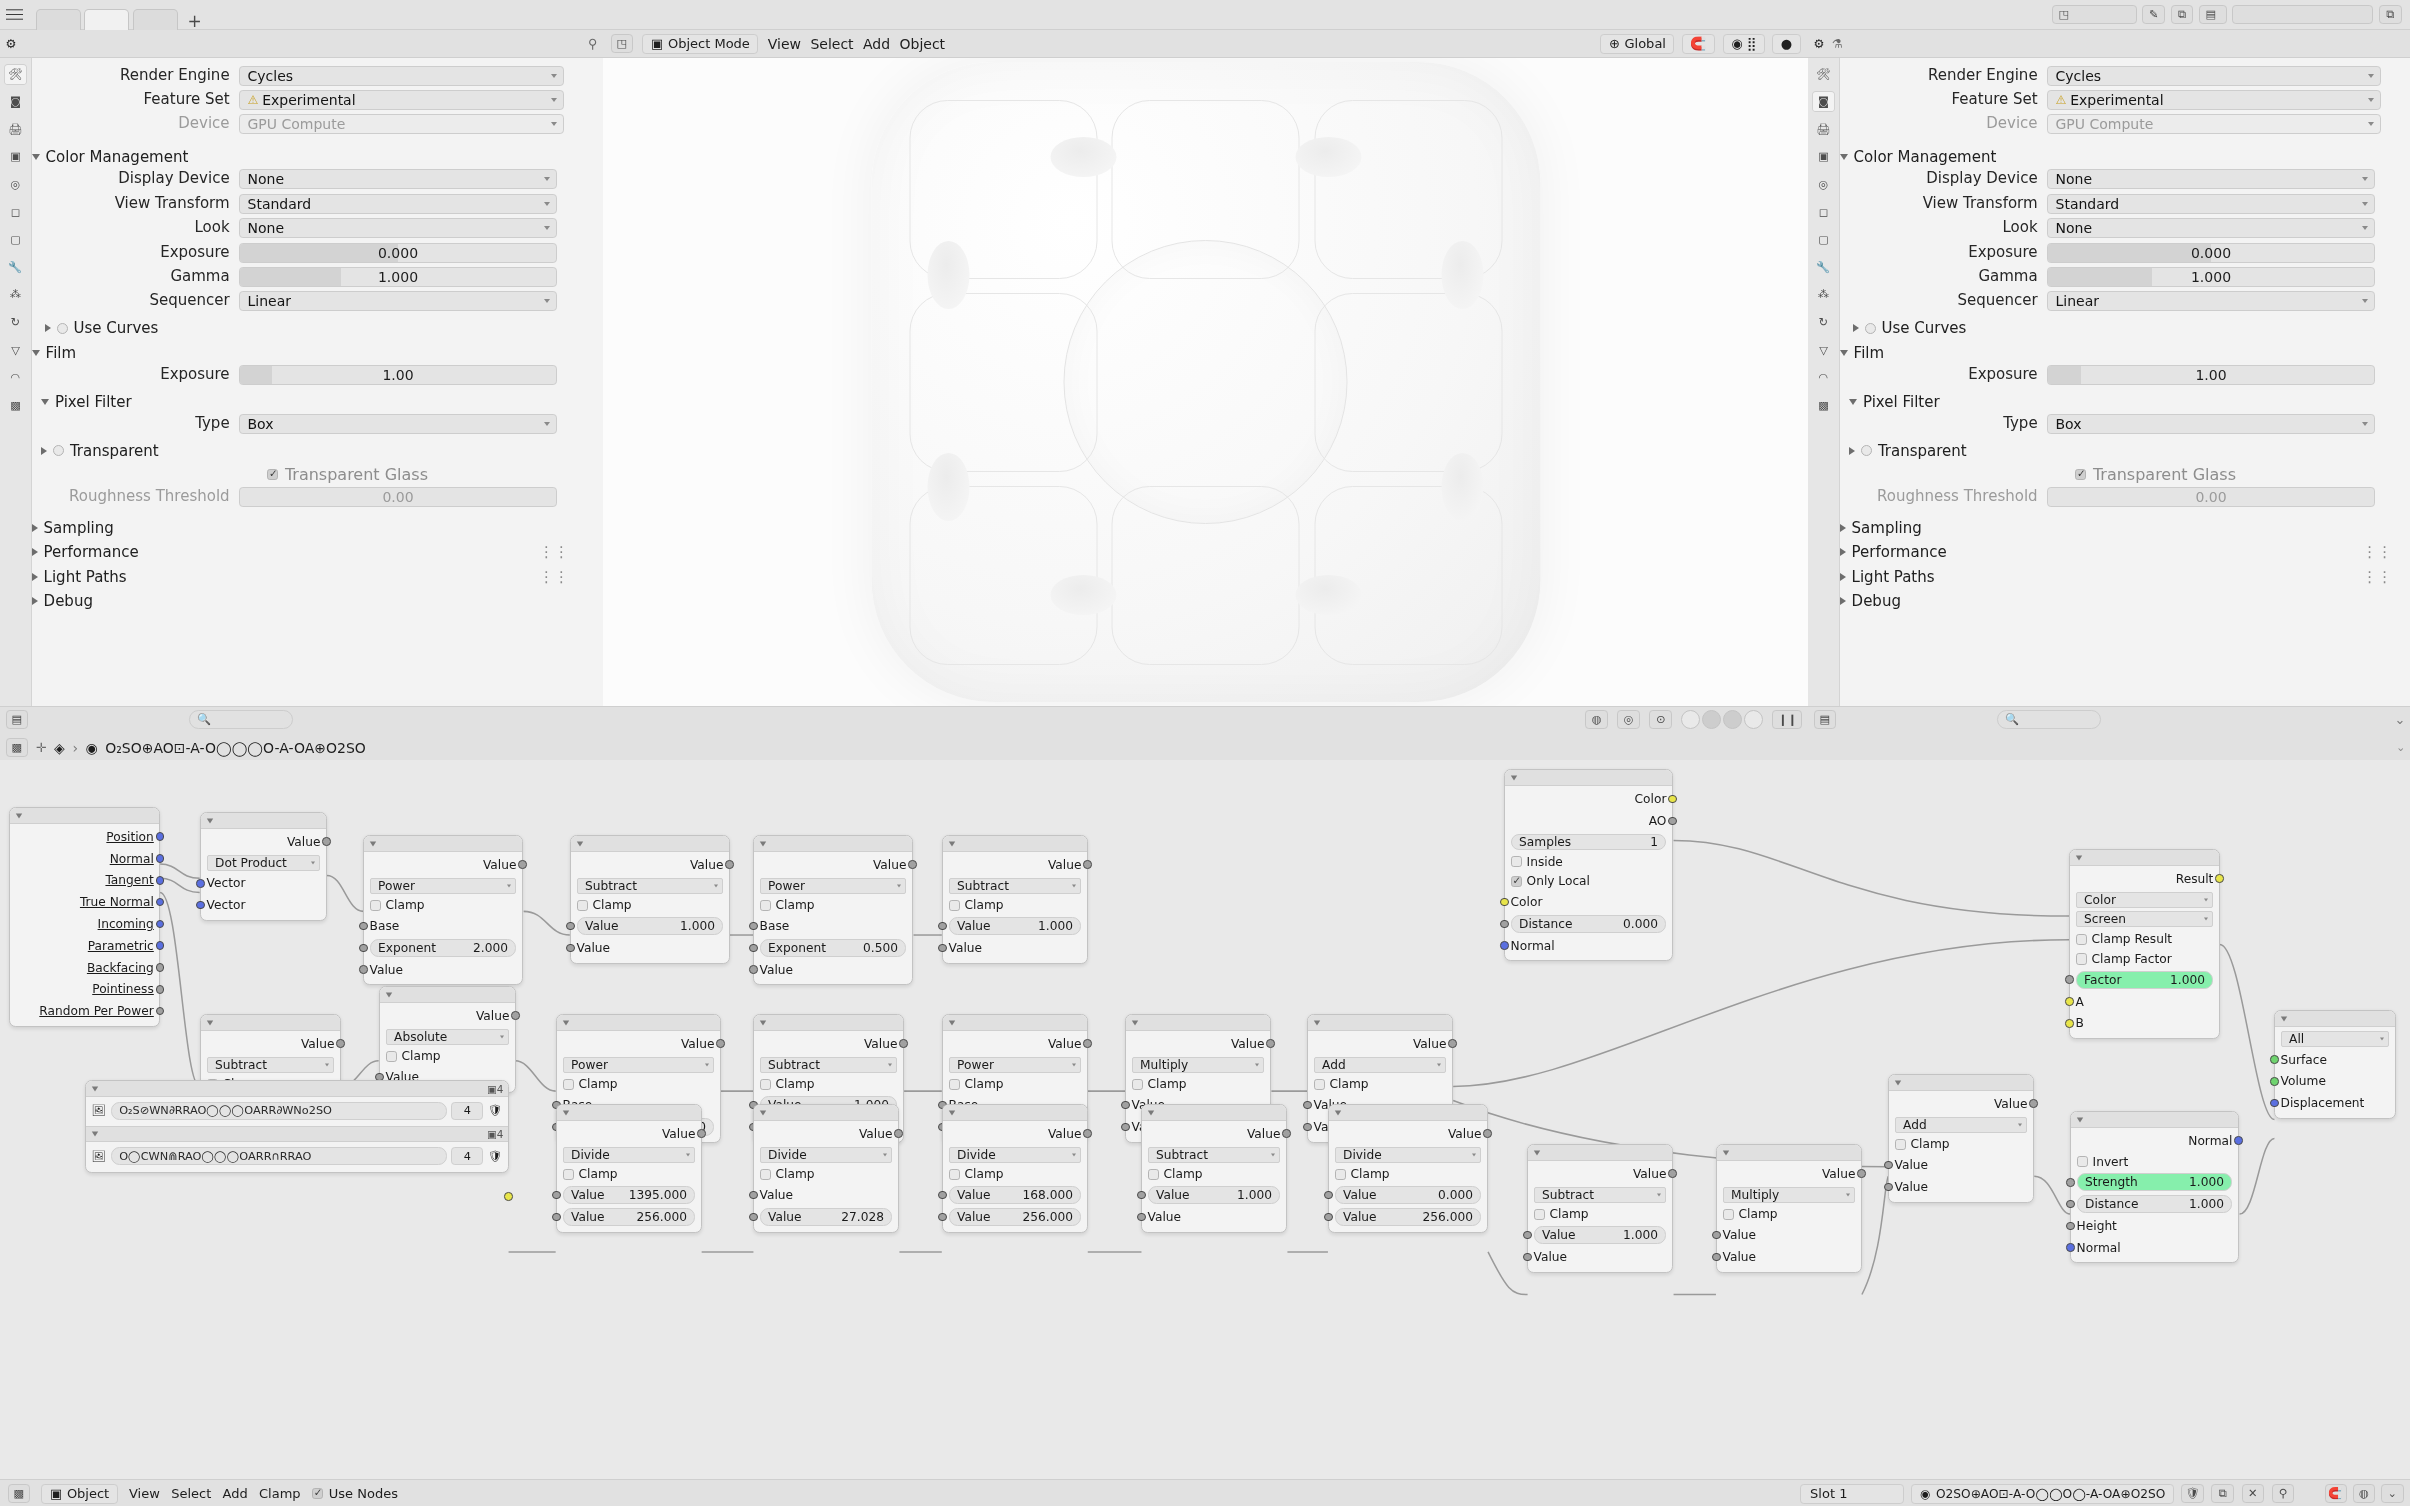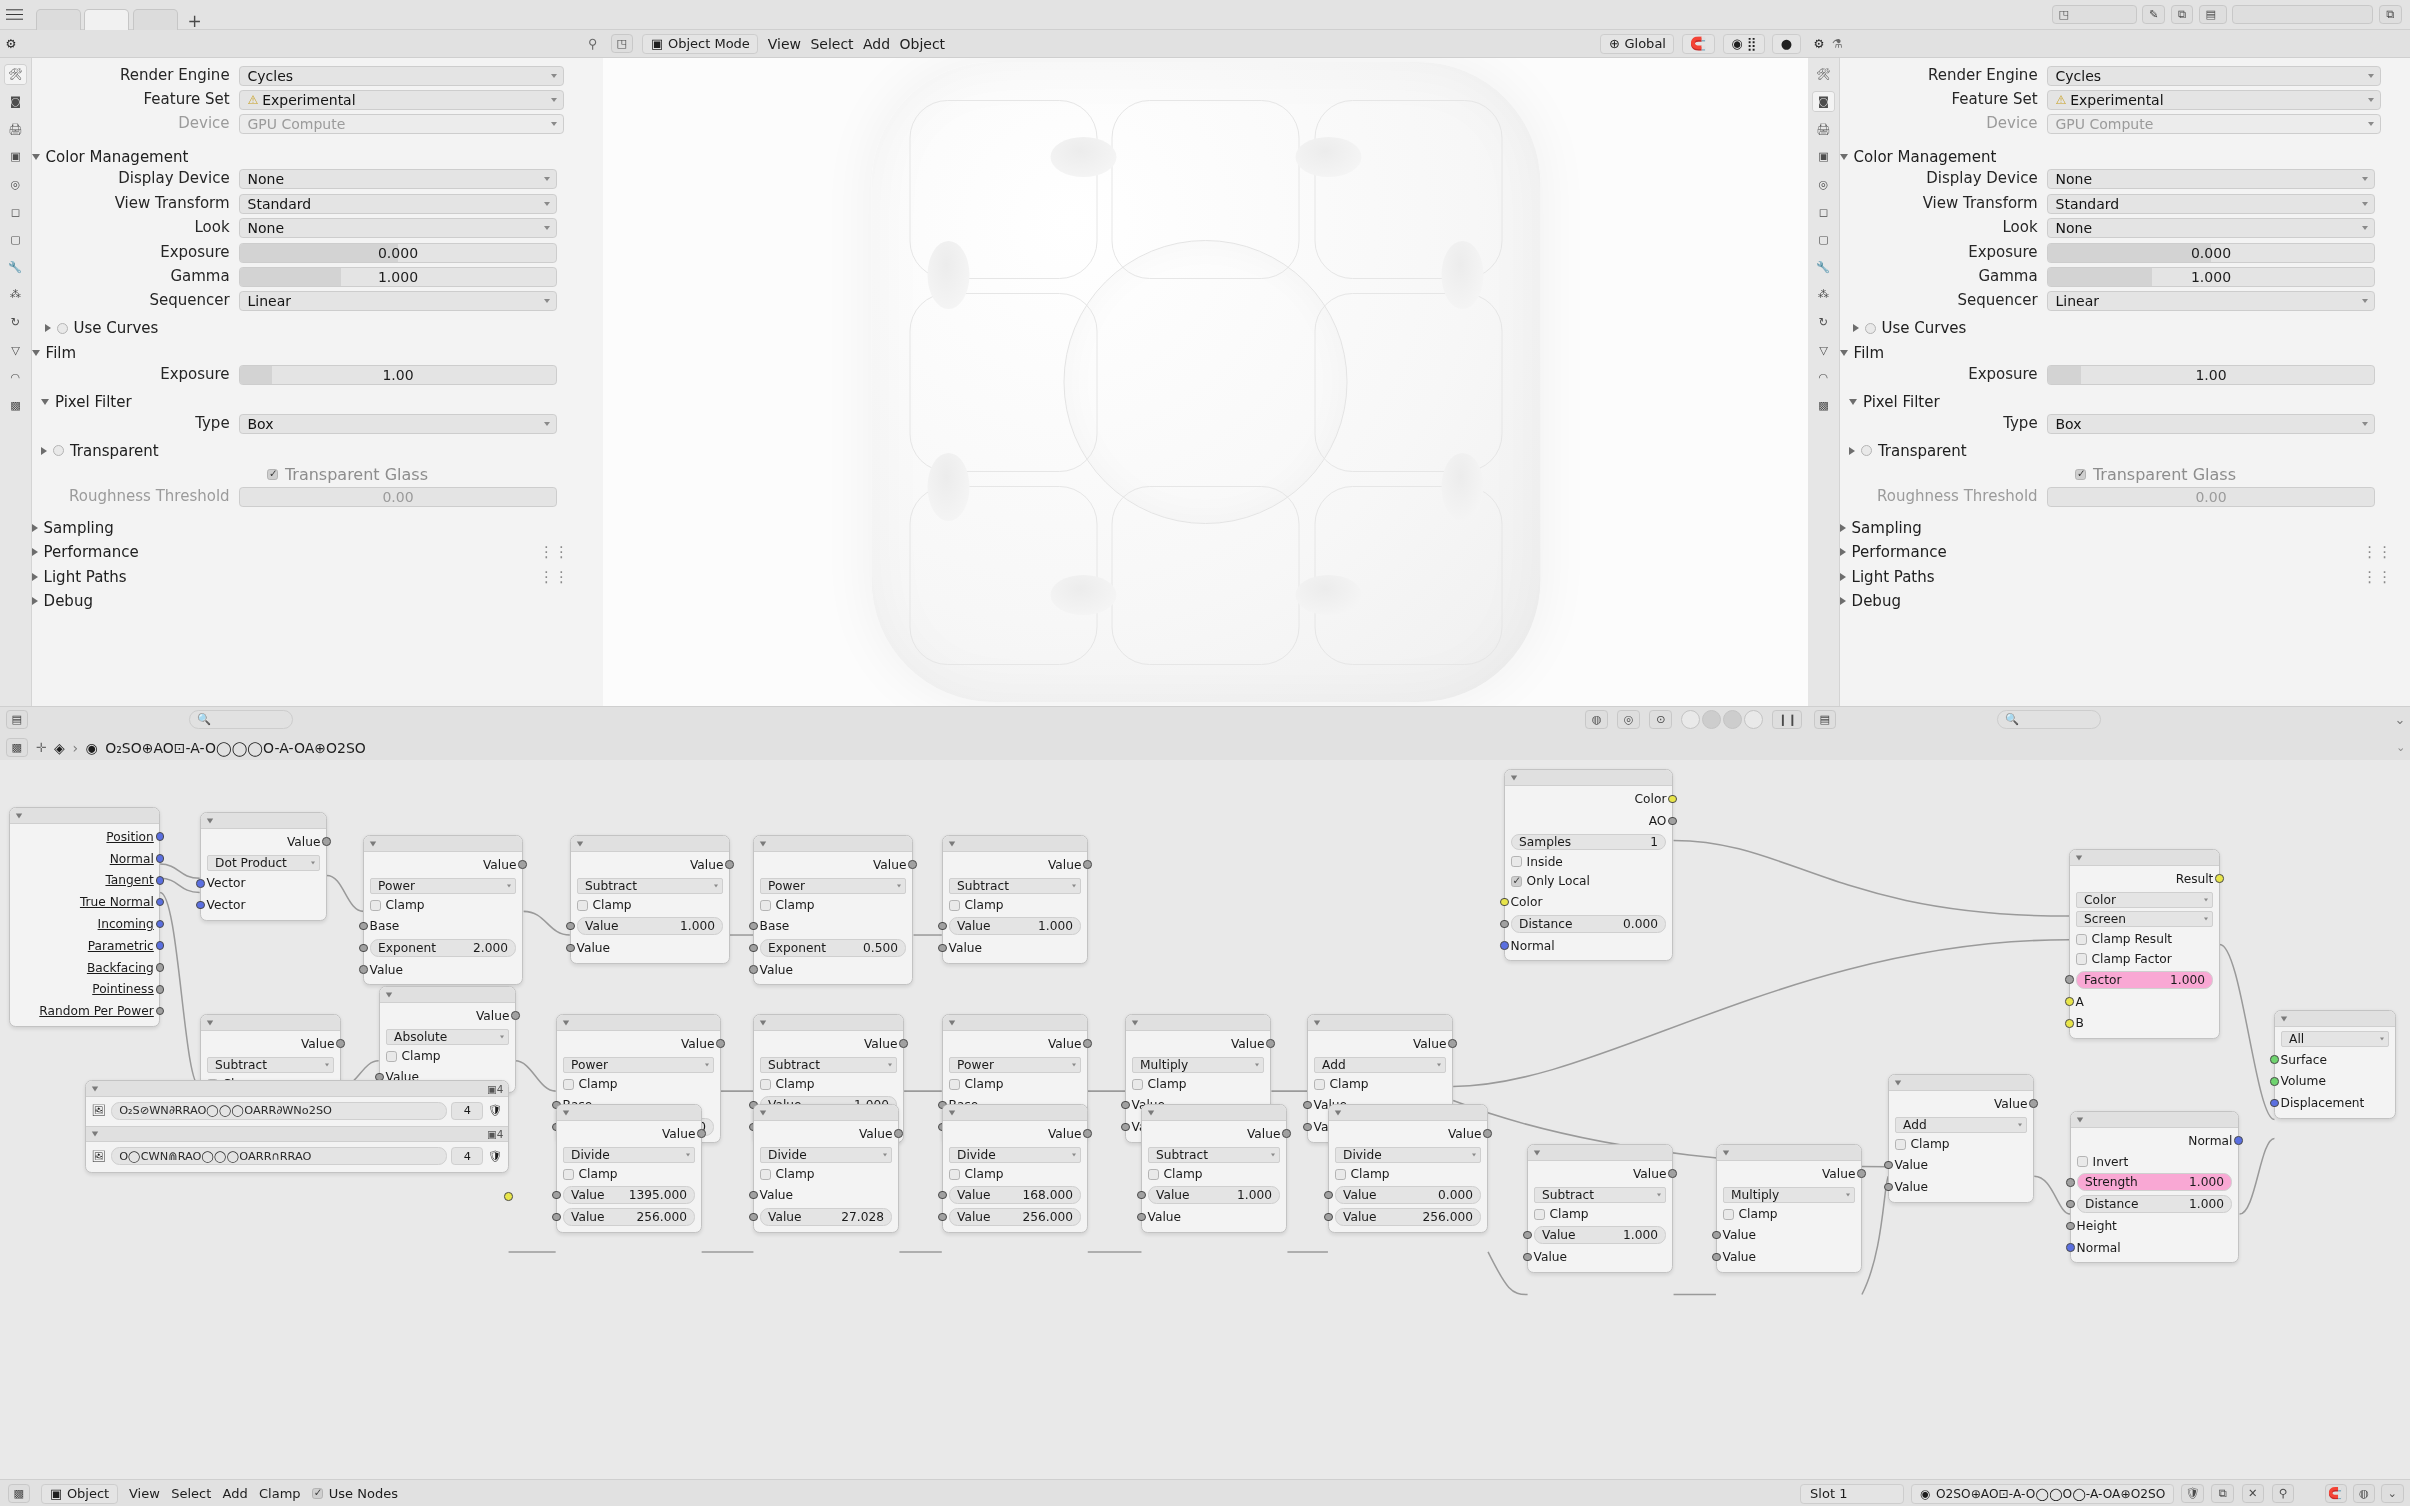--- a/index.html
+++ b/index.html
@@ -146,21 +146,21 @@
     display:flex; align-items:center; padding:0 4.7px;
   }
   .node-head .tri { border-top-color:#7a7a7a; transform:scale(.8); }
   .node-body { padding:3.8px 5.6px 5.6px; display:flex; flex-direction:column; gap:3.8px; }
   .nrow { display:flex; align-items:center; justify-content:space-between; height:18px; position:relative; }
   .nrow.right { justify-content:flex-end; }
   .nval {
     flex:1; height:18px; background:#e4e4e4; border:0.9px solid #cfcfcf; border-radius:8.5px;
     display:flex; align-items:center; justify-content:space-between; padding:0 7.5px; font-size:12.2px;
   }
-  .nval.sel { background:#f9a8d4; }
+  .nval.sel { background:#86efac; }
   .ndrop {
     flex:1; height:18px; background:#e4e4e4; border:0.9px solid #cfcfcf; border-radius:2px;
     display:flex; align-items:center; padding:0 7.5px; font-size:12.2px; position:relative;
   }
   .ndrop .caret { position:absolute; right:4.7px; top:50%; transform:translateY(-50%);
     border-left:2.8px solid transparent; border-right:2.8px solid transparent; border-top:3.8px solid #8a8a8a; }
   .nchk { display:flex; align-items:center; gap:4.7px; font-size:12.2px; height:16px; }
   .sock {
     position:absolute; width:8.5px; height:8.5px; border-radius:50%; border:0.9px solid #4a4a4a; top:4.7px;
   }

